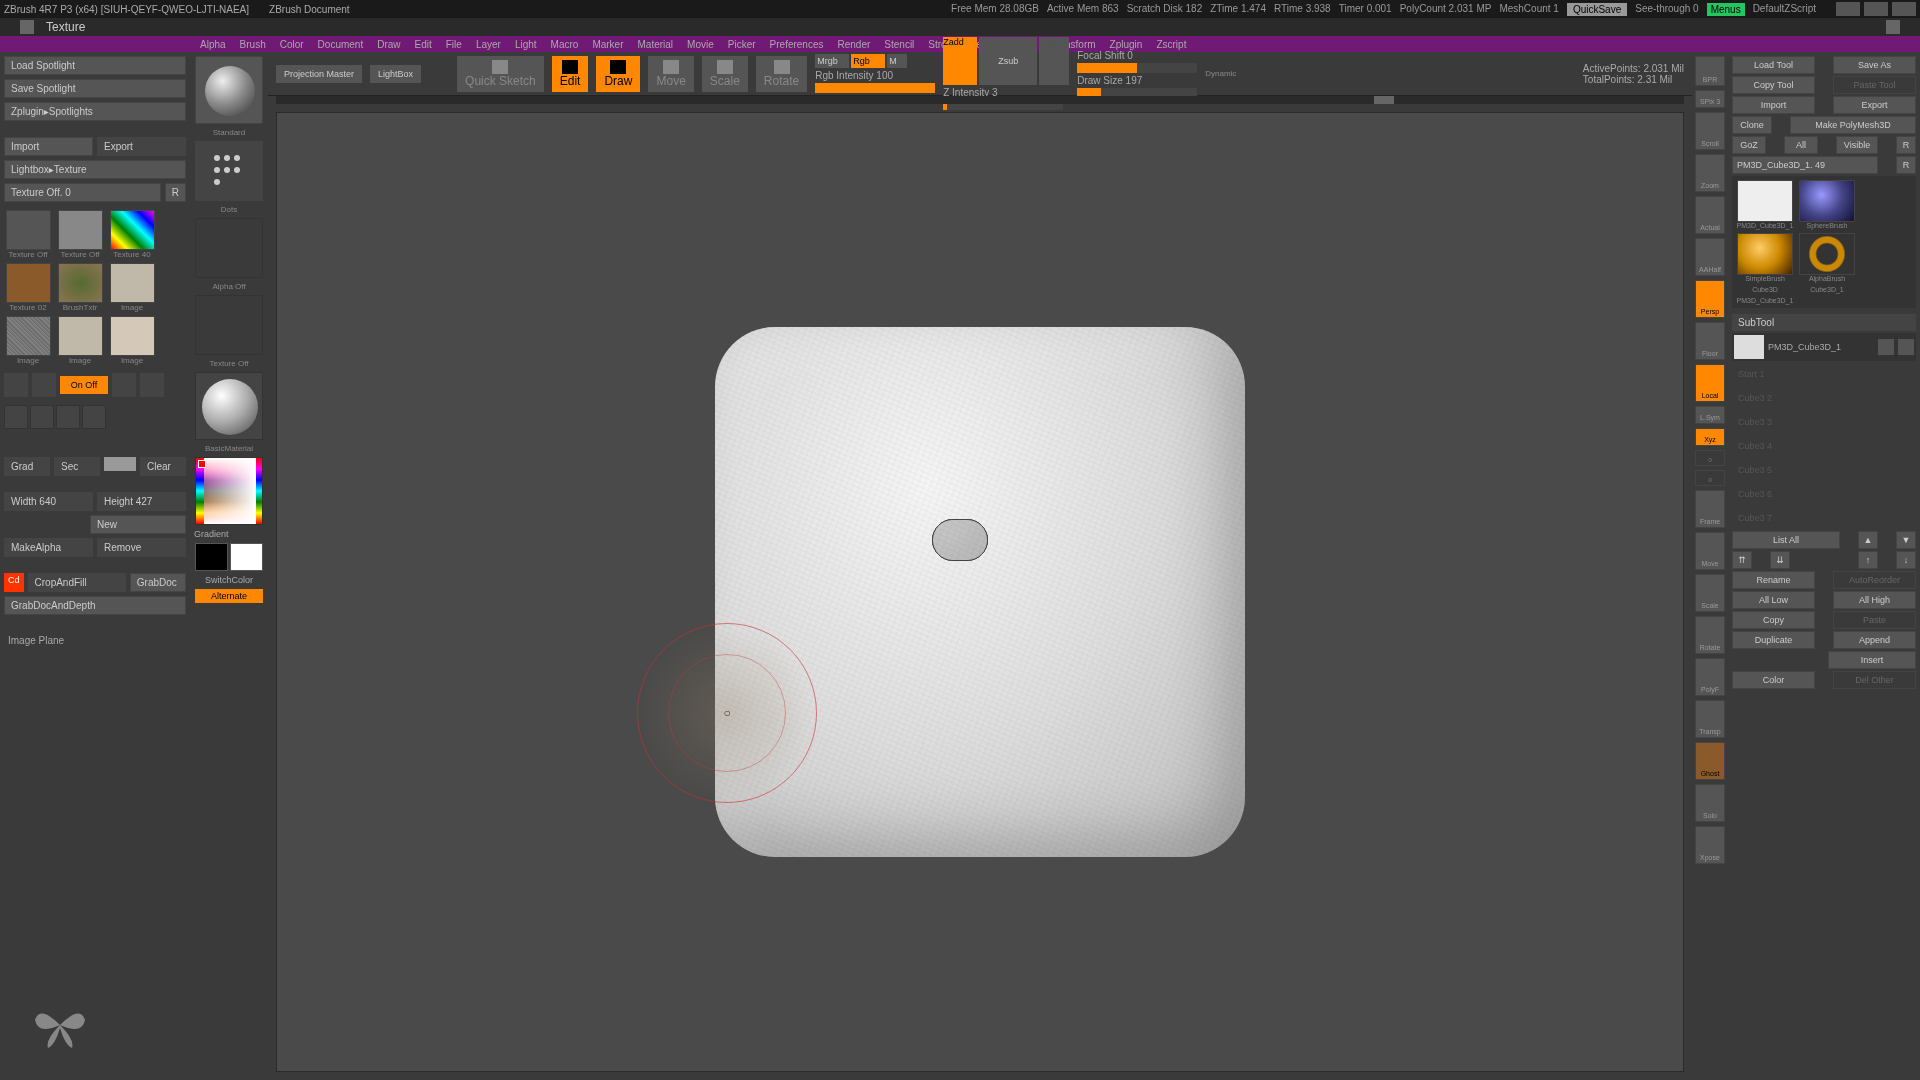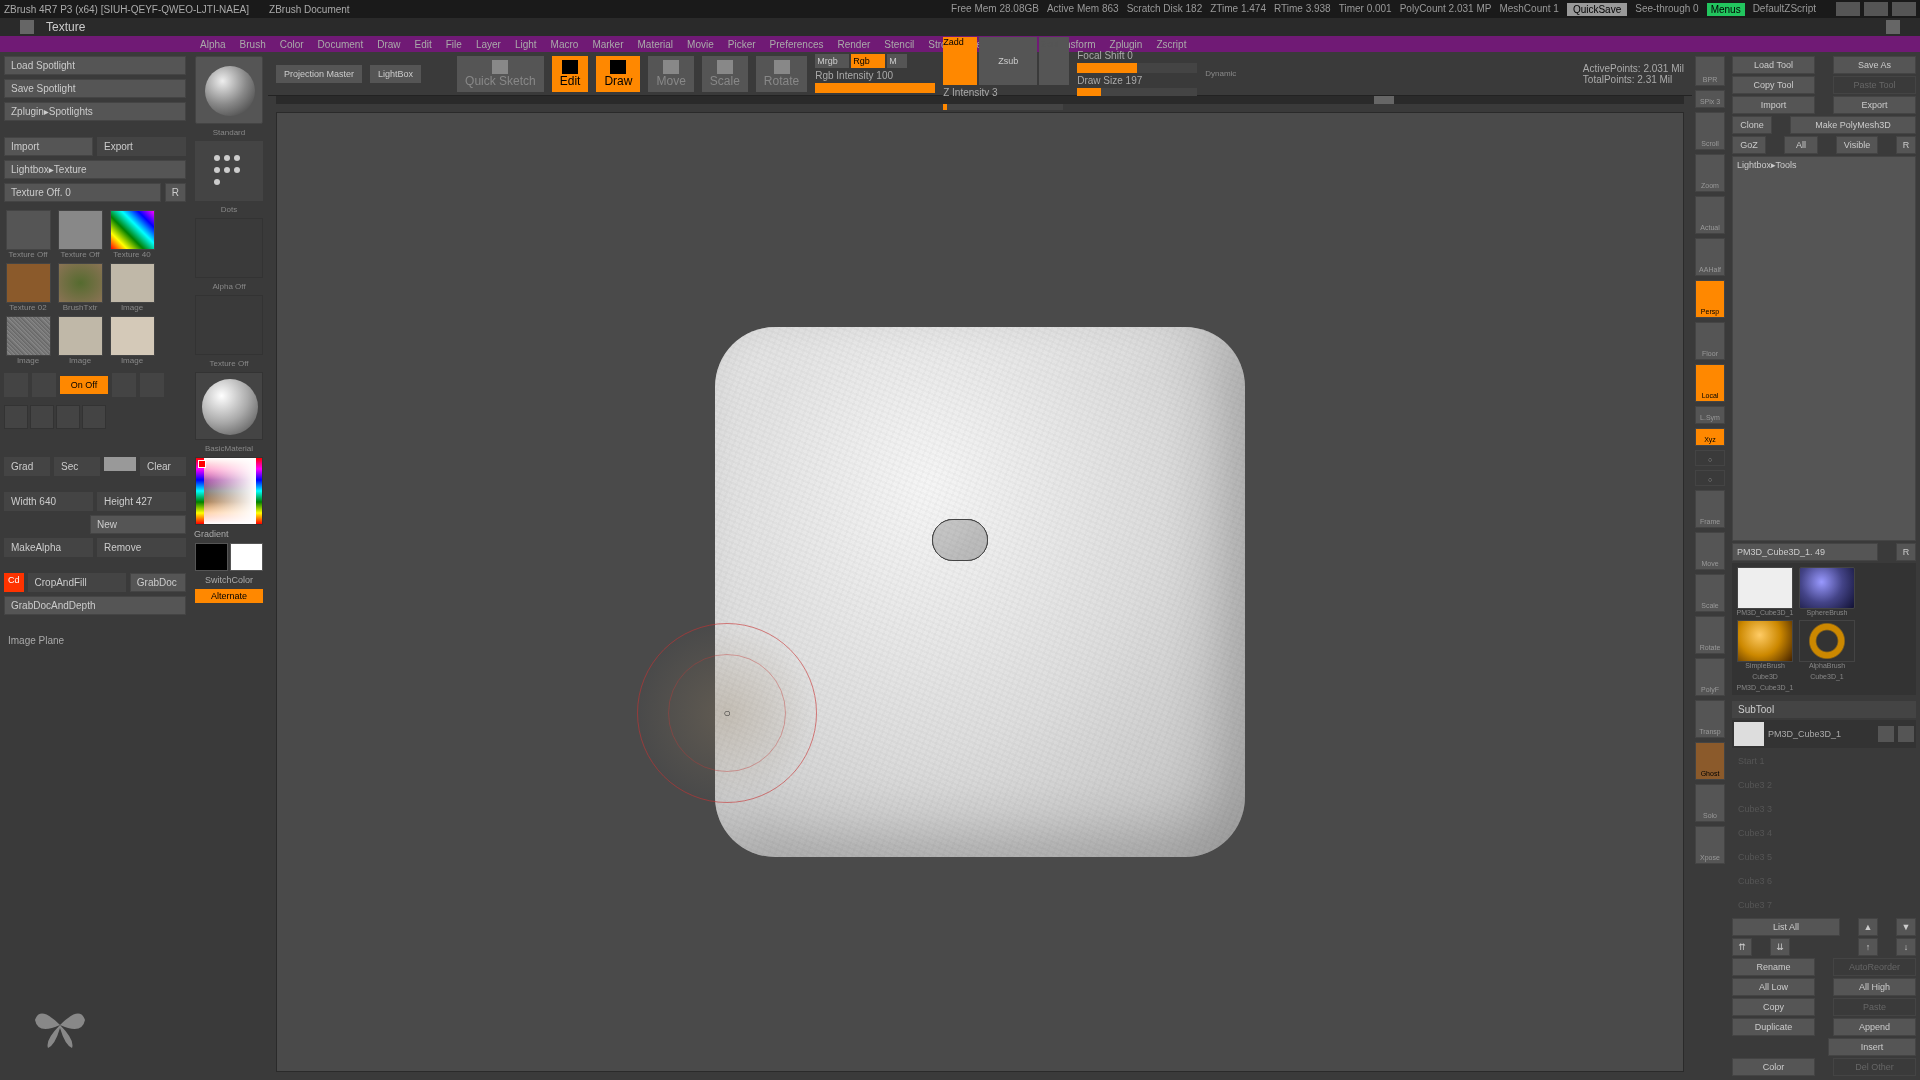--- a/index.html
+++ b/index.html
@@ -411,21 +411,20 @@
     <div class="rp-row">
       <div class="rp-btn" style="flex:0 0 40px">Clone</div>
       <div class="rp-btn">Make PolyMesh3D</div>
     </div>
     <div class="rp-row">
       <div class="rp-btn" style="flex:0 0 34px">GoZ</div>
       <div class="rp-btn" style="flex:0 0 34px">All</div>
       <div class="rp-btn">Visible</div>
       <div class="rp-btn sm">R</div>
     </div>
-    <div class="rp-btn" style="text-align:left">Lightbox▸Tools</div>
     <div class="rp-row">
       <div class="rp-btn" style="text-align:left">PM3D_Cube3D_1. 49</div>
       <div class="rp-btn sm">R</div>
     </div>
     <div class="tool-grid">
       <div class="tool-item">
           <div class="tool-thumb white"></div>
           <span class="tool-lbl">PM3D_Cube3D_1</span>
         </div>
       <div class="tool-item">

